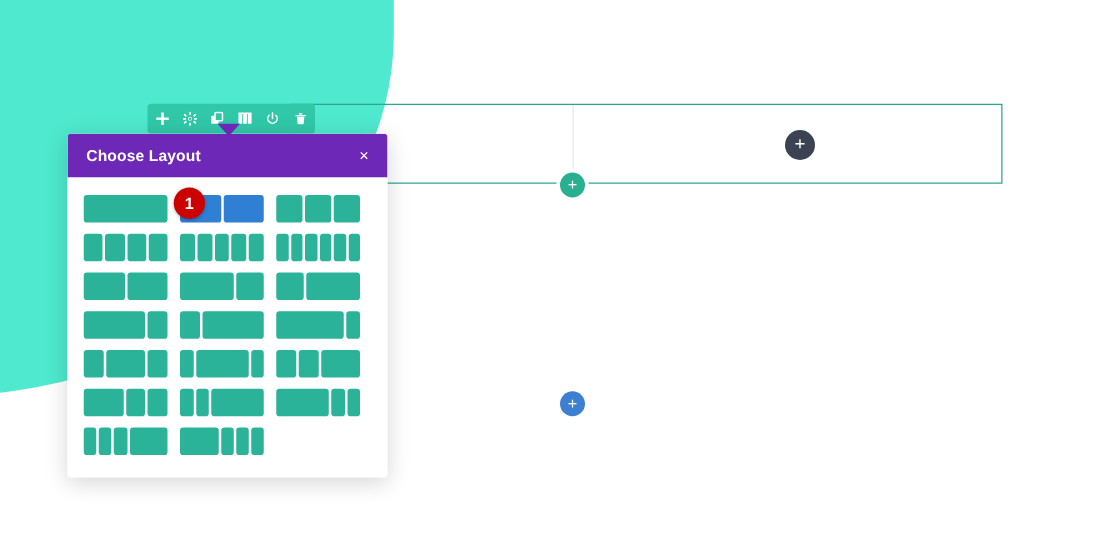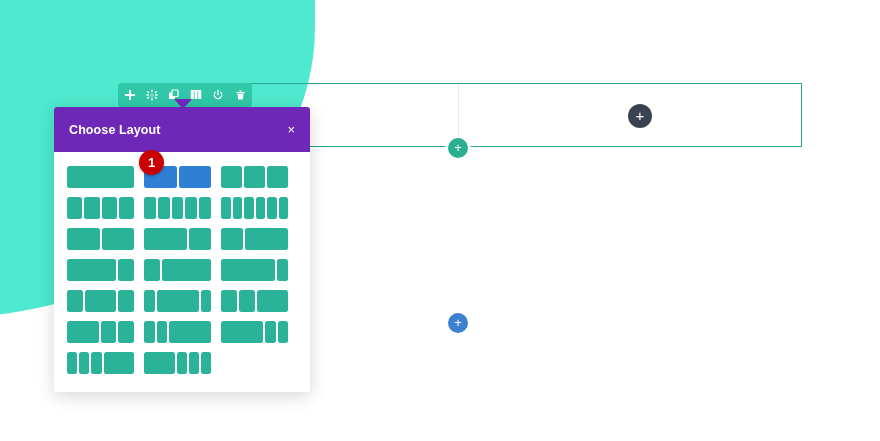--- a/index.html
+++ b/index.html
@@ -103,21 +103,21 @@
     left: 54px; top: 107px;
     width: 256px;
     background: #ffffff;
     border-radius: 3px;
     box-shadow: 0 4px 18px rgba(0,0,0,0.16);
     z-index: 6;
     overflow: hidden;
   }
   .modal-header {
     background: #6d28b8;
-    height: 45px;
+    height: 35px;
     display: flex;
     align-items: center;
     justify-content: space-between;
     padding: 0 15px;
   }
   .modal-title {
     color: #ffffff;
     font-size: 12.5px;
     font-weight: bold;
     letter-spacing: .1px;

